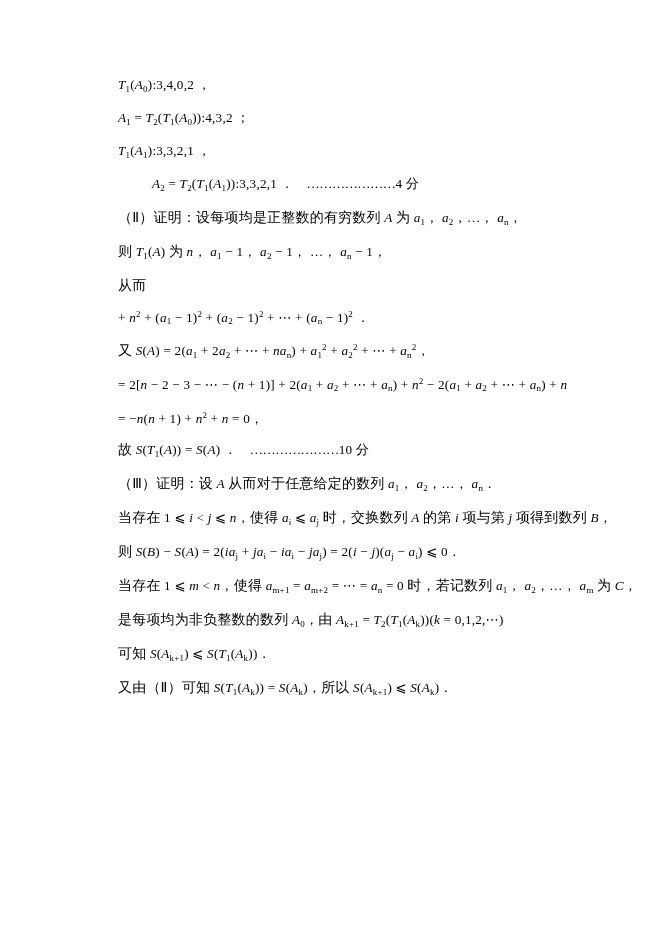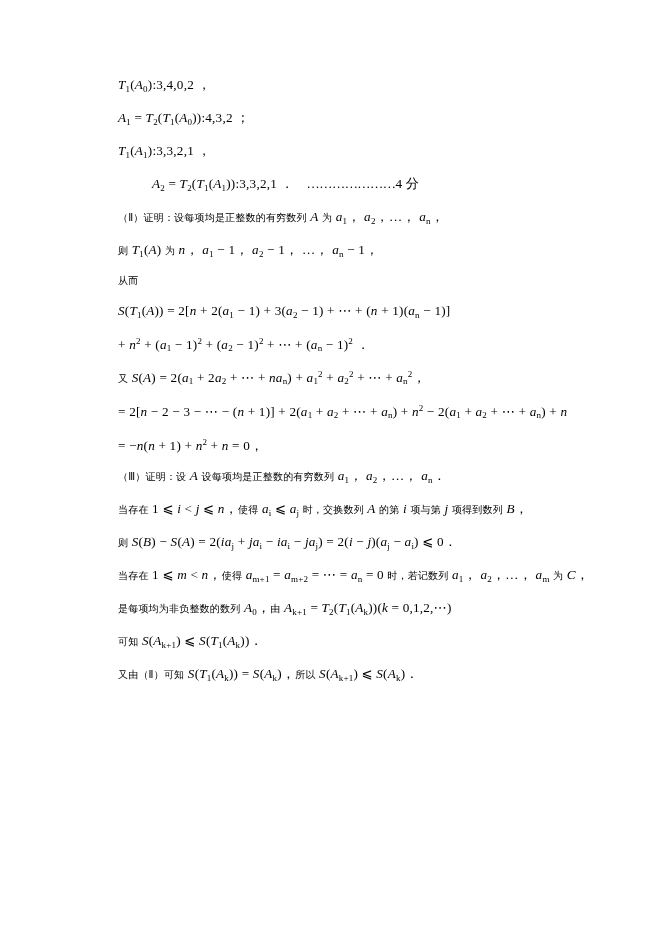--- a/index.html
+++ b/index.html
@@ -45,21 +45,21 @@
   }
   sup {
     font-size: 9px;
     vertical-align: 0.52em;
   }
   .sub-r {
     font-style: normal;
   }
   .cn {
     font-family: "DejaVu Sans", "Liberation Sans", sans-serif;
-    font-size: 10px;
+    font-size: 14px;
   }
   .dots {
     letter-spacing: -0.5px;
   }
 </style>
 </head>
 <body>
 
 <div class="page">
 
@@ -82,44 +82,44 @@
   <div class="line">
     <span class="cn">（Ⅱ）证明：设每项均是正整数的有穷数列</span> <i class="v">A</i> <span class="cn">为</span> <i class="v">a</i><sub class="sub-r">1</sub>， <i class="v">a</i><sub class="sub-r">2</sub>，…， <i class="v">a</i><sub class="sub-r">n</sub>，
   </div>
 
   <div class="line">
     <span class="cn">则</span> <i class="v">T</i><sub class="sub-r">1</sub>(<i class="v">A</i>) <span class="cn">为</span> <i class="v">n</i>， <i class="v">a</i><sub class="sub-r">1</sub> − 1， <i class="v">a</i><sub class="sub-r">2</sub> − 1， …， <i class="v">a</i><sub class="sub-r">n</sub> − 1，
   </div>
 
   <div class="line cn">从而</div>
 
-  <div class="line math">
-    <i class="v">S</i>(<i class="v">T</i><sub class="sub-r">1</sub>(<i class="v">A</i>)) = 2[<i class="v">n</i> + 2(<i class="v">a</i><sub class="sub-r">1</sub> − 1) + 3(<i class="v">a</i><sub class="sub-r">2</sub> − 1) + ⋯ + (<i class="v">n</i> + 1)(<i class="v">a</i><sub class="sub-r">n</sub> − 1)]
-  </div>
 
   <div class="line math">
     + <i class="v">n</i><sup>2</sup> + (<i class="v">a</i><sub class="sub-r">1</sub> − 1)<sup>2</sup> + (<i class="v">a</i><sub class="sub-r">2</sub> − 1)<sup>2</sup> + ⋯ + (<i class="v">a</i><sub class="sub-r">n</sub> − 1)<sup>2</sup> ．
   </div>
 
   <div class="line math">
     <span class="cn">又</span> <i class="v">S</i>(<i class="v">A</i>) = 2(<i class="v">a</i><sub class="sub-r">1</sub> + 2<i class="v">a</i><sub class="sub-r">2</sub> + ⋯ + <i class="v">na</i><sub class="sub-r">n</sub>) + <i class="v">a</i><sub class="sub-r">1</sub><sup>2</sup> + <i class="v">a</i><sub class="sub-r">2</sub><sup>2</sup> + ⋯ + <i class="v">a</i><sub class="sub-r">n</sub><sup>2</sup>，
   </div>
 
 
   <div class="line math">
     = 2[<i class="v">n</i> − 2 − 3 − ⋯ − (<i class="v">n</i> + 1)] + 2(<i class="v">a</i><sub class="sub-r">1</sub> + <i class="v">a</i><sub class="sub-r">2</sub> + ⋯ + <i class="v">a</i><sub class="sub-r">n</sub>) + <i class="v">n</i><sup>2</sup> − 2(<i class="v">a</i><sub class="sub-r">1</sub> + <i class="v">a</i><sub class="sub-r">2</sub> + ⋯ + <i class="v">a</i><sub class="sub-r">n</sub>) + <i class="v">n</i>
   </div>
 
   <div class="line math">
     = −<i class="v">n</i>(<i class="v">n</i> + 1) + <i class="v">n</i><sup>2</sup> + <i class="v">n</i> = 0，
   </div>
 
+  <div class="line math">
+    <span class="cn">故</span> <i class="v">S</i>(<i class="v">T</i><sub class="sub-r">1</sub>(<i class="v">A</i>)) = <i class="v">S</i>(<i class="v">A</i>) ．<span class="dots">　…………………</span>10 分
+  </div>
 
   <div class="line">
-    <span class="cn">（Ⅲ）证明：设</span> <i class="v">A</i> <span class="cn">设每项均是正整数的有穷数列</span> <i class="v">a</i><sub class="sub-r">1</sub>， <i class="v">a</i><sub class="sub-r">2</sub>，…， <i class="v">a</i><sub class="sub-r">n</sub>．
+    <span class="cn">（Ⅲ）证明：设</span> <i class="v">A</i> <span class="cn">从而对于任意给定的数列</span> <i class="v">a</i><sub class="sub-r">1</sub>， <i class="v">a</i><sub class="sub-r">2</sub>，…， <i class="v">a</i><sub class="sub-r">n</sub>．
   </div>
 
   <div class="line">
     <span class="cn">当存在</span> 1 ⩽ <i class="v">i</i> &lt; <i class="v">j</i> ⩽ <i class="v">n</i>，<span class="cn">使得</span> <i class="v">a</i><sub class="sub-r">i</sub> ⩽ <i class="v">a</i><sub class="sub-r">j</sub> <span class="cn">时，交换数列</span> <i class="v">A</i> <span class="cn">的第</span> <i class="v">i</i> <span class="cn">项与第</span> <i class="v">j</i> <span class="cn">项得到数列</span> <i class="v">B</i>，
   </div>
 
   <div class="line">
     <span class="cn">则</span> <i class="v">S</i>(<i class="v">B</i>) − <i class="v">S</i>(<i class="v">A</i>) = 2(<i class="v">ia</i><sub class="sub-r">j</sub> + <i class="v">ja</i><sub class="sub-r">i</sub> − <i class="v">ia</i><sub class="sub-r">i</sub> − <i class="v">ja</i><sub class="sub-r">j</sub>) = 2(<i class="v">i</i> − <i class="v">j</i>)(<i class="v">a</i><sub class="sub-r">j</sub> − <i class="v">a</i><sub class="sub-r">i</sub>) ⩽ 0．
   </div>
 

